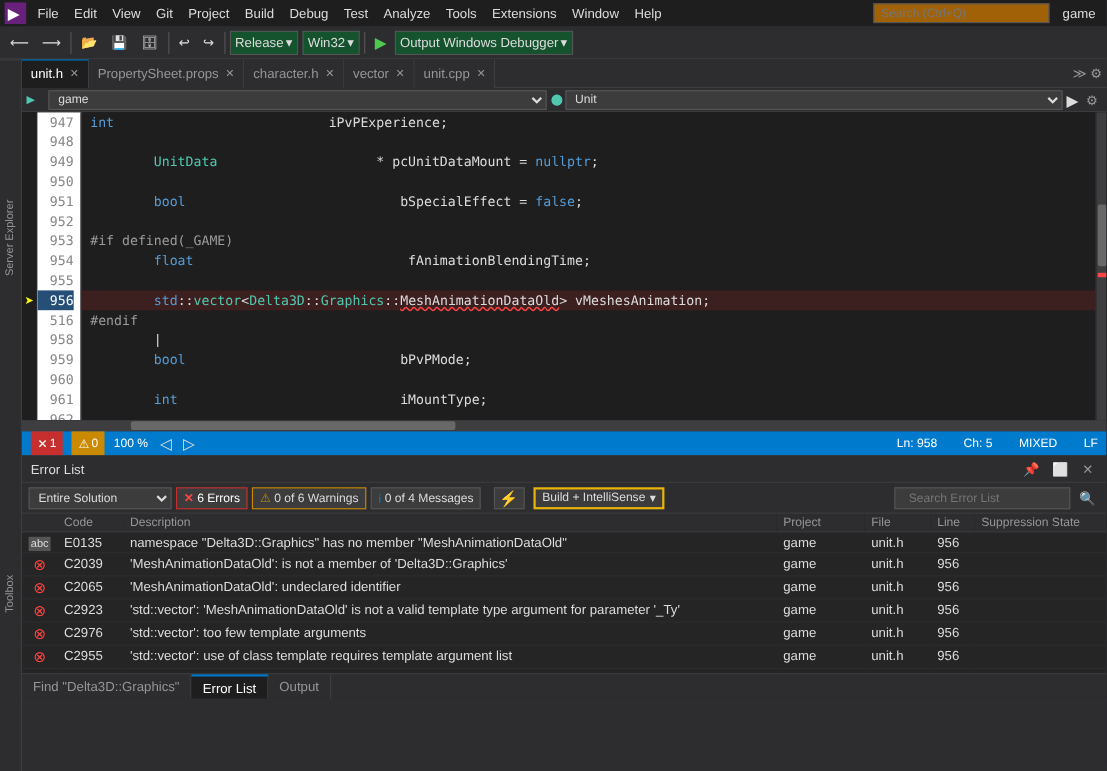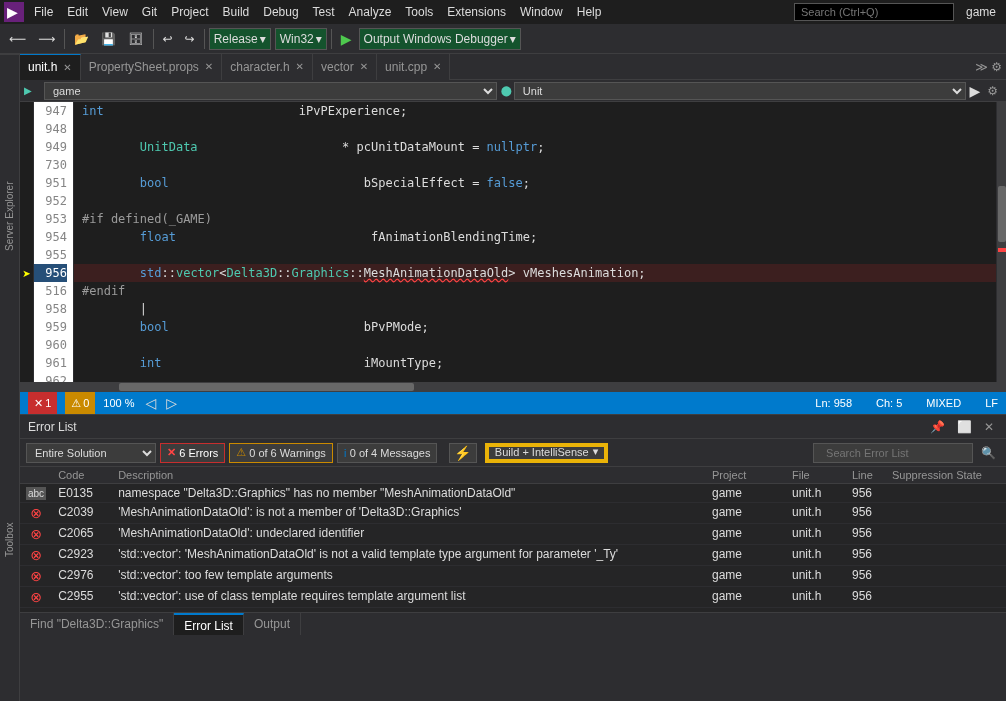--- a/index.html
+++ b/index.html
@@ -1,21 +1,21 @@
 <!DOCTYPE html>
 <html><head>
   <meta charset="utf-8">
   <style>
     * { margin: 0; padding: 0; box-sizing: border-box; }
     body { font-family: 'Segoe UI', sans-serif; font-size: 12px; background: #2d2d30; color: #dcdcdc; width: 1006px; height: 701px; overflow: hidden; }
 
     
     .menu-bar { background: #1e1e1e; display: flex; align-items: center; height: 24px; padding: 0 4px; gap: 2px; }
     .menu-item { color: #dcdcdc; font-size: 12px; padding: 2px 6px; cursor: pointer; }
-    .menu-search { margin-left: auto; background: #000000; border: 1px solid #555; color: #dcdcdc; padding: 2px 6px; font-size: 11px; width: 160px; }
+    .menu-search { margin-left: auto; background: #a16207; border: 1px solid #555; color: #dcdcdc; padding: 2px 6px; font-size: 11px; width: 160px; }
     .game-label { color: #dcdcdc; font-size: 12px; margin-left: 4px; padding: 2px 6px; }
 
     
     .toolbar { background: #2d2d30; border-bottom: 1px solid #3e3e40; display: flex; align-items: center; height: 30px; padding: 0 4px; gap: 2px; }
     .toolbar-btn { background: transparent; border: 1px solid transparent; color: #dcdcdc; padding: 2px 4px; cursor: pointer; font-size: 12px; }
     .toolbar-separator { width: 1px; height: 20px; background: #555; margin: 0 2px; }
     .toolbar-dropdown-btn { display: flex; align-items: center; background: #14532d; border: 1px solid #555; height: 22px; padding: 0 4px; cursor: pointer; gap: 2px; }
 
     
     .tabs-bar { background: #2d2d30; display: flex; align-items: center; height: 26px; border-bottom: 1px solid #3e3e40; }
@@ -53,21 +53,21 @@
     .panel-title { color: #dcdcdc; font-size: 12px; }
     .panel-controls { margin-left: auto; display: flex; gap: 4px; }
     .panel-btn { background: transparent; border: none; color: #969696; cursor: pointer; font-size: 12px; padding: 0 4px; }
 
     
     .error-toolbar { background: #2d2d30; display: flex; align-items: center; height: 28px; padding: 0 6px; gap: 4px; border-bottom: 1px solid #3e3e40; }
     .scope-dropdown { background: #3c3c3c; border: 1px solid #555; color: #dcdcdc; font-size: 11px; padding: 1px 4px; height: 20px; width: 130px; }
     .error-badge { display: flex; align-items: center; gap: 3px; background: #3c3c3c; border: 1px solid #c72e2e; padding: 1px 6px; height: 20px; font-size: 11px; color: #fff; cursor: pointer; }
     .warn-badge { display: flex; align-items: center; gap: 3px; background: #3c3c3c; border: 1px solid #ca8a00; padding: 1px 6px; height: 20px; font-size: 11px; color: #dcdcdc; cursor: pointer; }
     .info-badge { display: flex; align-items: center; gap: 3px; background: #3c3c3c; border: 1px solid #555; padding: 1px 6px; height: 20px; font-size: 11px; color: #dcdcdc; cursor: pointer; }
-    .build-dropdown { display: flex; align-items: flex-end; background: #3c3c3c; border: 4px solid #eab308; padding: 1px 6px; height: 20px; font-size: 11px; color: #dcdcdc; cursor: pointer; gap: 4px; margin-left: 4px; }
+    .build-dropdown { display: flex; align-items: flex-start; background: #3c3c3c; border: 2px solid #eab308; padding: 1px 6px; height: 20px; font-size: 11px; color: #dcdcdc; cursor: pointer; gap: 4px; margin-left: 4px; }
     .search-box { margin-left: auto; background: #3c3c3c; border: 1px solid #555; color: #dcdcdc; font-size: 11px; padding: 1px 12px; height: 20px; width: 160px; }
 
     
     .error-table { flex: 1; overflow-y: auto; }
     .error-table table { width: 100%; border-collapse: collapse; font-size: 12px; }
     .error-table th { background: #2d2d30; color: #969696; text-align: left; padding: 2px 6px; border-bottom: 1px solid #3e3e40; font-weight: normal; font-size: 11px; position: sticky; top: 0; }
     .error-table td { padding: 2px 6px; border-bottom: 1px solid #2d2d30; color: #dcdcdc; vertical-align: top; }
     .code-cell { color: #569cd6; }
 
     
@@ -216,21 +216,21 @@
         <div style="height:18px;"></div>
         <div style="height:18px;"></div>
         <div style="height:18px;"></div>
 
       </div>
 
       <div class="line-numbers">
         <div class="line-number">947</div>
         <div class="line-number">948</div>
         <div class="line-number">949</div>
-        <div class="line-number">730</div>
+        <div class="line-number">950</div>
         <div class="line-number">951</div>
         <div class="line-number">952</div>
         <div class="line-number">953</div>
         <div class="line-number">954</div>
         <div class="line-number">955</div>
         <div class="line-number highlighted">956</div>
         <div class="line-number">516</div>
         <div class="line-number">958</div>
         <div class="line-number">959</div>
         <div class="line-number">960</div>

